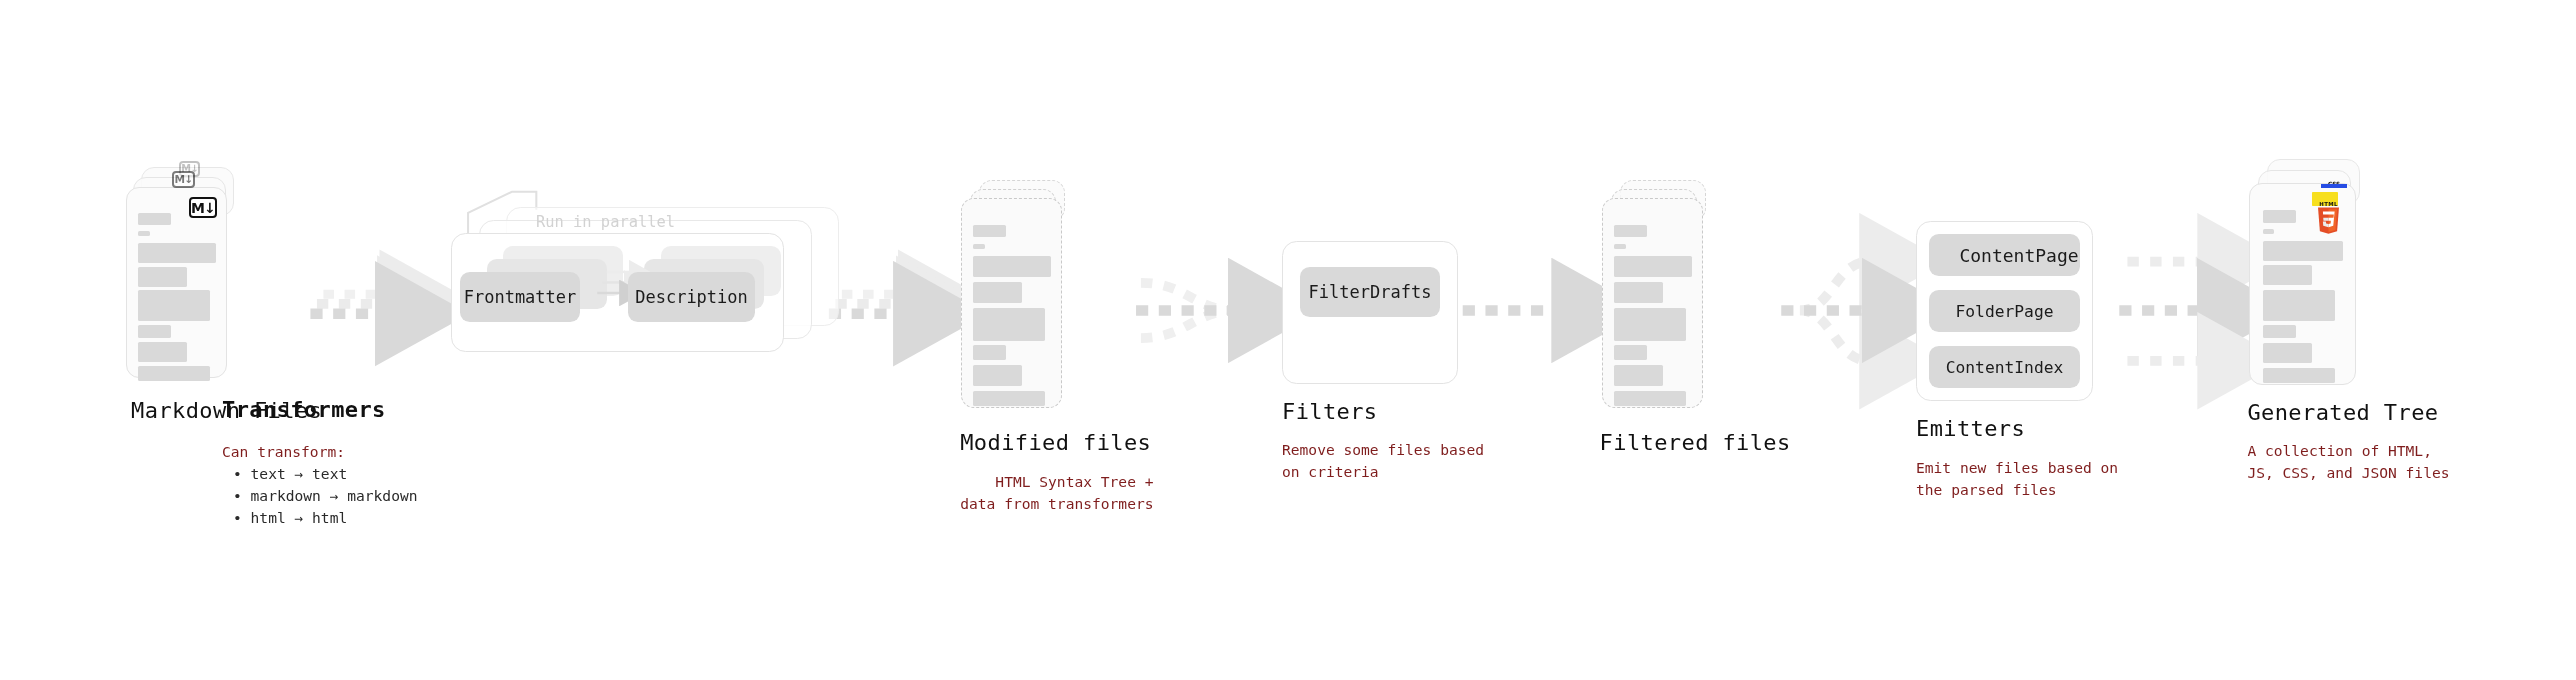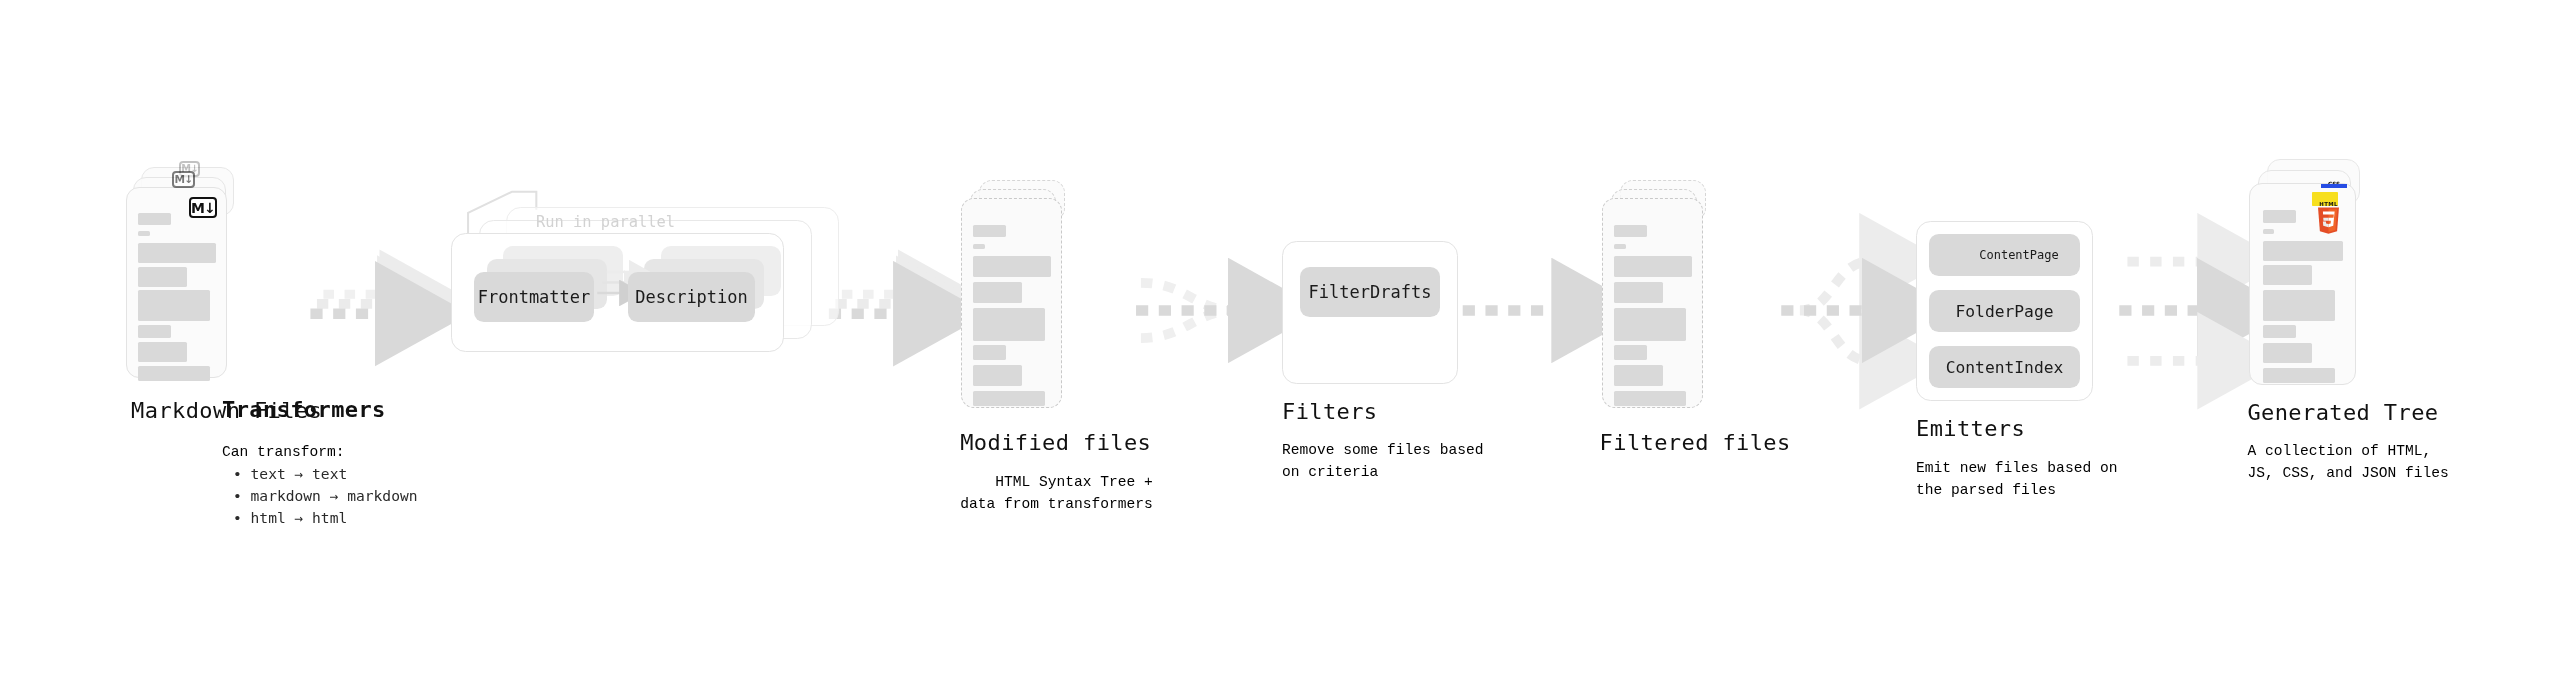--- a/index.html
+++ b/index.html
@@ -93,23 +93,22 @@
     position:absolute;
     font-size:22px;
     color:#111;
     white-space:nowrap;
     letter-spacing:0.4px;
   }
   .sub{
     position:absolute;
     font-size:14.6px;
     line-height:22px;
-    color:#000000;
+    color:#7f1d1d;
     white-space:pre;
-    font-family:Liberation Mono, monospace;
   }
   .note{
     position:absolute;
     font-size:15.4px;
     color:#d2d2d2;
     white-space:nowrap;
   }
   .bullets{position:absolute;font-size:14.6px;line-height:22px;color:#2a2a2a;white-space:pre;}
 
   svg{overflow:visible;display:block;}
@@ -210,21 +209,21 @@
     <div class="pill faint1" style="left:210px;top:39px;width:120px;height:50px;"></div>
     <div class="pill faint2" style="left:36px;top:52px;width:120px;height:50px;"></div>
     <div class="pill faint2" style="left:193px;top:52px;width:120px;height:50px;"></div>
 
     <svg style="position:absolute;left:0;top:0;width:333px;height:146px;" viewBox="0 0 410 180">
       <path d="M192,80 L222,80" stroke="#ececec" stroke-width="3" fill="none" marker-end="url(#ahf)"></path>
       <path d="M186,93 L216,93" stroke="#e4e4e4" stroke-width="3" fill="none" marker-end="url(#ahf)"></path>
       <path d="M180,106 L210,106" stroke="#d9d9d9" stroke-width="3" fill="none" marker-end="url(#ahs)"></path>
     </svg>
 
-    <div class="pill" style="left:23px;top:65px;width:120px;height:50px;text-align:right;">
+    <div class="pill" style="left:9px;top:65px;width:120px;height:50px;text-align:right;">
         <span>Frontmatter</span>
       </div>
     <div class="pill" style="left:177px;top:65px;width:127px;height:50px;">
         <span>Description</span>
       </div>
 
     <div class="note" style="left:85px;top:-26px;margin-top:32px;">Run in parallel</div>
 
     <div class="title" style="left:-229px;top:190px;font-weight:bold;">Transformers</div>
     <div class="sub" style="left:-229px;top:234px;">Can transform:</div>
@@ -276,21 +275,21 @@
         <div class="skel" style="left:11.4px;top:146px;width:32.5px;height:14.6px;"></div>
         <div class="skel" style="left:11.4px;top:166px;width:49px;height:21px;"></div>
         <div class="skel" style="left:11.4px;top:192px;width:72px;height:14.6px;"></div>
       </div>
     </div>
     <div class="title" style="left:-2.4px;top:250px;">Filtered files</div>
   </div>
 
   <div class="stage" style="left:1916px;top:221px;">
     <div class="container-box" style="left:0px;top:0px;width:177px;height:180px;"></div>
-    <div class="pill" style="left:13px;top:13px;width:151px;height:42px;font-size:12px;padding-left:29px;">
+    <div class="pill" style="left:13px;top:13px;width:151px;height:42px;font-size:18px;padding-left:29px;">
         <span>ContentPage</span>
       </div>
     <div class="pill" style="left:13px;top:69px;width:151px;height:42px;font-size:16.3px;">
         <span>FolderPage</span>
       </div>
     <div class="pill" style="left:13px;top:125px;width:151px;height:42px;font-size:16.3px;">
         <span>ContentIndex</span>
       </div>
     <div class="title" style="left:0px;top:195px;">Emitters</div>
     <div class="sub" style="left:0px;top:236px;">Emit new files based on

